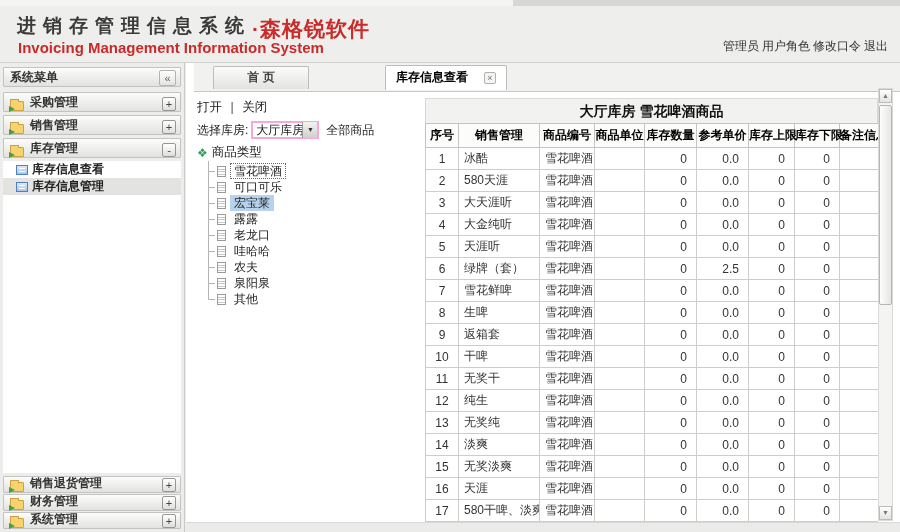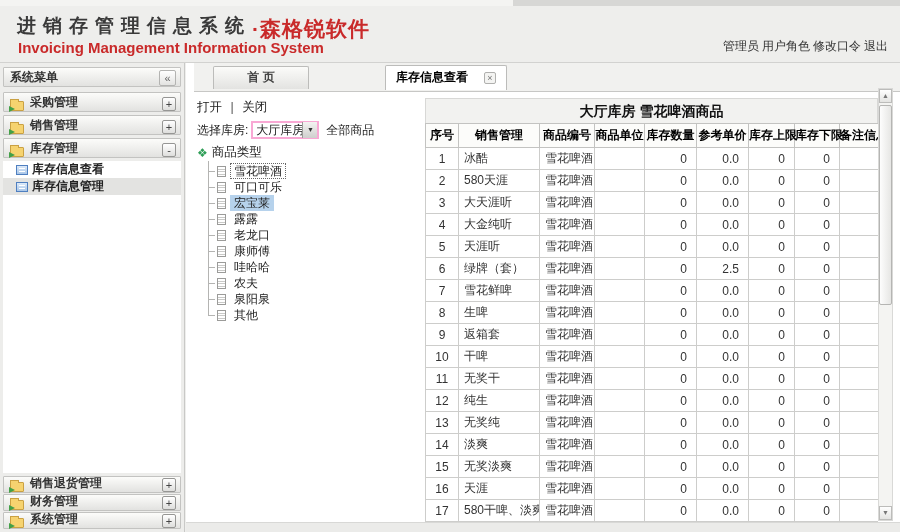--- a/index.html
+++ b/index.html
@@ -199,24 +199,20 @@
                 <span class="leaf-icon"></span>
                 <span class="tree-label">宏宝莱</span>
               </li>
               <li class="tree-item">
                 <span class="leaf-icon"></span>
                 <span class="tree-label">露露</span>
               </li>
               <li class="tree-item">
                 <span class="leaf-icon"></span>
                 <span class="tree-label">老龙口</span>
-              </li>
-              <li class="tree-item">
-                <span class="leaf-icon"></span>
-                <span class="tree-label">康师傅</span>
               </li>
               <li class="tree-item">
                 <span class="leaf-icon"></span>
                 <span class="tree-label">哇哈哈</span>
               </li>
               <li class="tree-item">
                 <span class="leaf-icon"></span>
                 <span class="tree-label">农夫</span>
               </li>
               <li class="tree-item">

